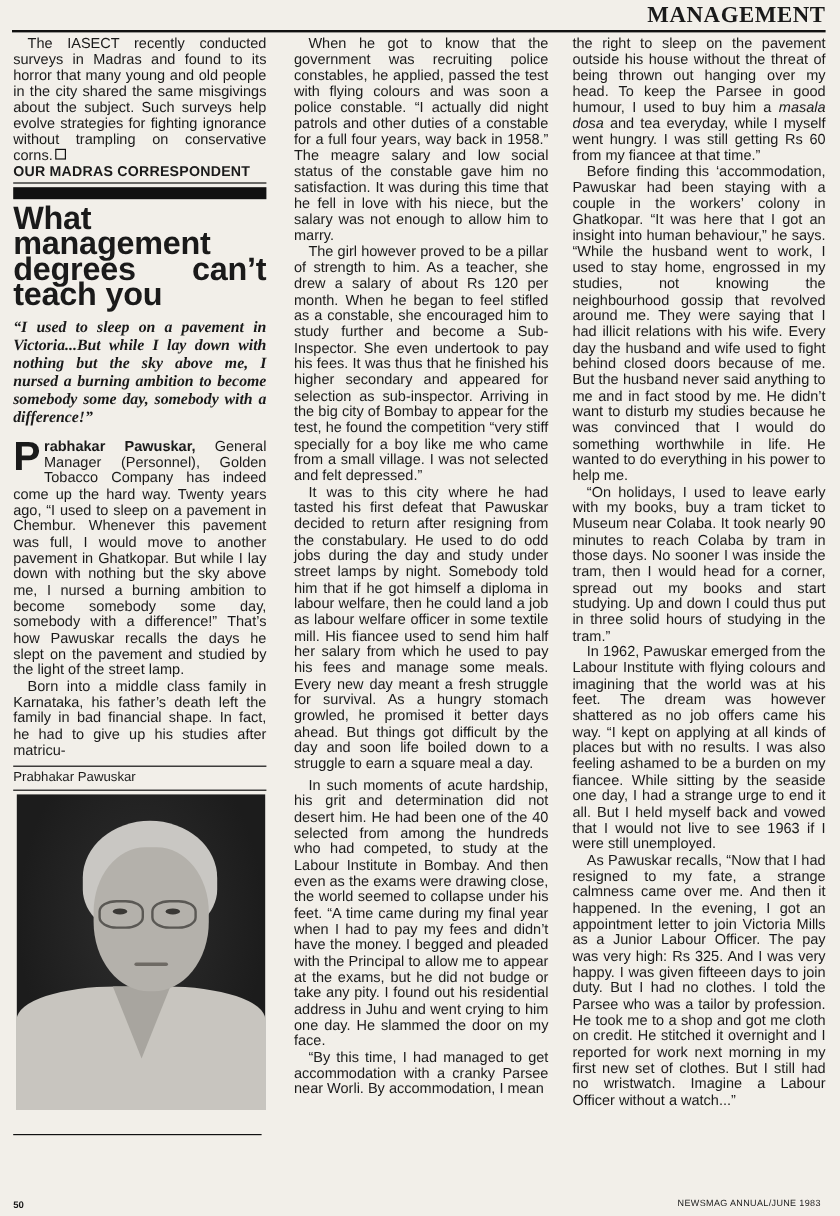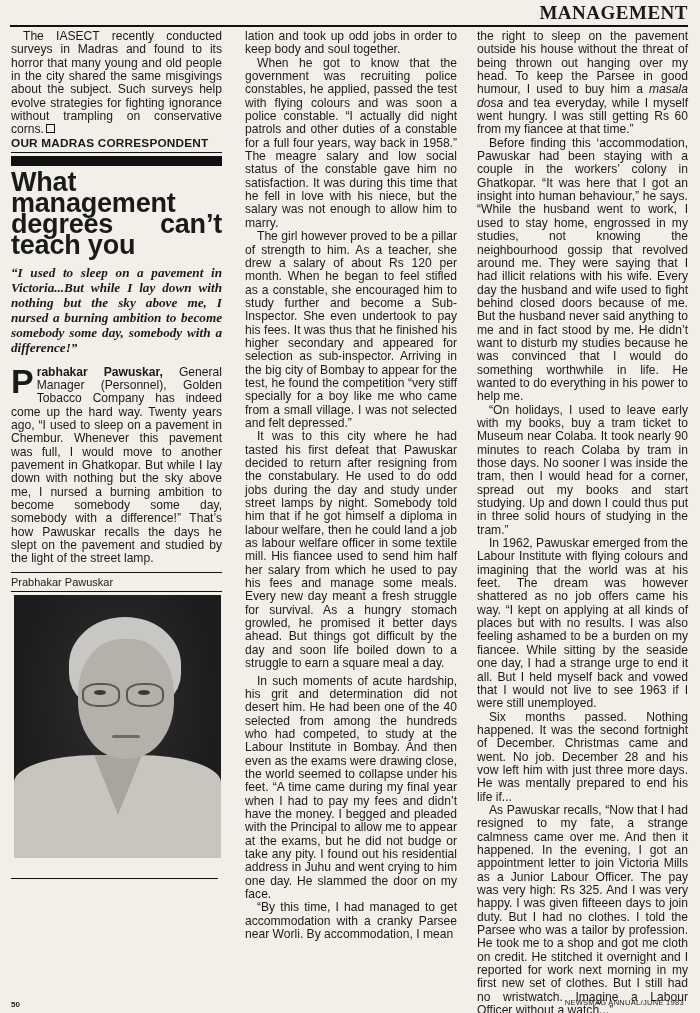--- a/index.html
+++ b/index.html
@@ -57,50 +57,49 @@
 <div class="col c1">
   <p><span>The IASECT recently conducted surveys in Madras and found to its horror that many young and old people in the city shared the same misgivings about the subject. Such surveys help evolve strategies for fighting ignorance without trampling on conservative corns.</span><span class="tab-end"></span></p>
   <p class="byline">OUR MADRAS CORRESPONDENT</p>
   <div class="rule-thin"></div>
   <div class="rule-thick"></div>
 
   <h1 class="headline">What management degrees can’t teach you</h1>
   <div class="standfirst">“I used to sleep on a pavement in Victoria...But while I lay down with nothing but the sky above me, I nursed a burning ambition to become somebody some day, somebody with a difference!”</div>
 
   <p class="noindent"><span class="dropcap">P</span><span class="lead-name">rabhakar Pawuskar,</span><span> General Manager (Personnel), Golden Tobacco Company has indeed come up the hard way. Twenty years ago, “I used to sleep on a pavement in Chembur. Whenever this pavement was full, I would move to another pavement in Ghatkopar. But while I lay down with nothing but the sky above me, I nursed a burning ambition to become somebody some day, somebody with a difference!” That’s how Pawuskar recalls the days he slept on the pavement and studied by the light of the street lamp.</span></p>
+  <p>Born into a middle class family in Karnataka, his father’s death left the family in bad financial shape. In fact, he had to give up his studies after matricu-</p>
 
   <div class="rule-thin" style="margin-top:6px;"></div>
   <p class="caption">Prabhakar Pawuskar</p>
   <div class="rule-thin"></div>
   <div class="photo">
     <div class="shirt"></div>
     <div class="collar"></div>
     <div class="hair"></div>
     <div class="face"></div>
     <div class="glass-l"></div>
       <div class="glass-r"></div>
     <div class="eye-l"></div>
       <div class="eye-r"></div>
     <div class="mouth"></div>
   </div>
   <div class="photo-rule"></div>
 </div>
 
 <div class="col c2">
-  <p class="noindent">lation and took up odd jobs in order to keep body and soul together.</p>
   <p>When he got to know that the government was recruiting police constables, he applied, passed the test with flying colours and was soon a police constable. “I actually did night patrols and other duties of a constable for a full four years, way back in 1958.” The meagre salary and low social status of the constable gave him no satisfaction. It was during this time that he fell in love with his niece, but the salary was not enough to allow him to marry.</p>
   <p>The girl however proved to be a pillar of strength to him. As a teacher, she drew a salary of about Rs 120 per month. When he began to feel stifled as a constable, she encouraged him to study further and become a Sub-Inspector. She even undertook to pay his fees. It was thus that he finished his higher secondary and appeared for selection as sub-inspector. Arriving in the big city of Bombay to appear for the test, he found the competition “very stiff specially for a boy like me who came from a small village. I was not selected and felt depressed.”</p>
   <p>It was to this city where he had tasted his first defeat that Pawuskar decided to return after resigning from the constabulary. He used to do odd jobs during the day and study under street lamps by night. Somebody told him that if he got himself a diploma in labour welfare, then he could land a job as labour welfare officer in some textile mill. His fiancee used to send him half her salary from which he used to pay his fees and manage some meals. Every new day meant a fresh struggle for survival. As a hungry stomach growled, he promised it better days ahead. But things got difficult by the day and soon life boiled down to a struggle to earn a square meal a day.</p>
   <p style="margin-top:4px;">In such moments of acute hardship, his grit and determination did not desert him. He had been one of the 40 selected from among the hundreds who had competed, to study at the Labour Institute in Bombay. And then even as the exams were drawing close, the world seemed to collapse under his feet. “A time came during my final year when I had to pay my fees and didn’t have the money. I begged and pleaded with the Principal to allow me to appear at the exams, but he did not budge or take any pity. I found out his residential address in Juhu and went crying to him one day. He slammed the door on my face.</p>
   <p>“By this time, I had managed to get accommodation with a cranky Parsee near Worli. By accommodation, I mean</p>
 </div>
 
 <div class="col c3">
   <p class="noindent"><span>the right to sleep on the pavement outside his house without the threat of being thrown out hanging over my head. To keep the Parsee in good humour, I used to buy him a </span><i>masala dosa</i><span> and tea everyday, while I myself went hungry. I was still getting Rs 60 from my fiancee at that time.”</span></p>
   <p>Before finding this ‘accommodation, Pawuskar had been staying with a couple in the workers’ colony in Ghatkopar. “It was here that I got an insight into human behaviour,” he says. “While the husband went to work, I used to stay home, engrossed in my studies, not knowing the neighbourhood gossip that revolved around me. They were saying that I had illicit relations with his wife. Every day the husband and wife used to fight behind closed doors because of me. But the husband never said anything to me and in fact stood by me. He didn’t want to disturb my studies because he was convinced that I would do something worthwhile in life. He wanted to do everything in his power to help me.</p>
   <p>“On holidays, I used to leave early with my books, buy a tram ticket to Museum near Colaba. It took nearly 90 minutes to reach Colaba by tram in those days. No sooner I was inside the tram, then I would head for a corner, spread out my books and start studying. Up and down I could thus put in three solid hours of studying in the tram.”</p>
   <p>In 1962, Pawuskar emerged from the Labour Institute with flying colours and imagining that the world was at his feet. The dream was however shattered as no job offers came his way. “I kept on applying at all kinds of places but with no results. I was also feeling ashamed to be a burden on my fiancee. While sitting by the seaside one day, I had a strange urge to end it all. But I held myself back and vowed that I would not live to see 1963 if I were still unemployed.</p>
-  <p>Six months passed. Nothing happened. It was the second fortnight of December. Christmas came and went. No job. December 28 and his vow left him with just three more days. He was mentally prepared to end his life if...</p>
   <p>As Pawuskar recalls, “Now that I had resigned to my fate, a strange calmness came over me. And then it happened. In the evening, I got an appointment letter to join Victoria Mills as a Junior Labour Officer. The pay was very high: Rs 325. And I was very happy. I was given fifteeen days to join duty. But I had no clothes. I told the Parsee who was a tailor by profession. He took me to a shop and got me cloth on credit. He stitched it overnight and I reported for work next morning in my first new set of clothes. But I still had no wristwatch. Imagine a Labour Officer without a watch...”</p>
 </div>
 
 <div class="folio">50</div>
 <div class="footer">NEWSMAG ANNUAL/JUNE 1983</div>
 
 </body></html>

